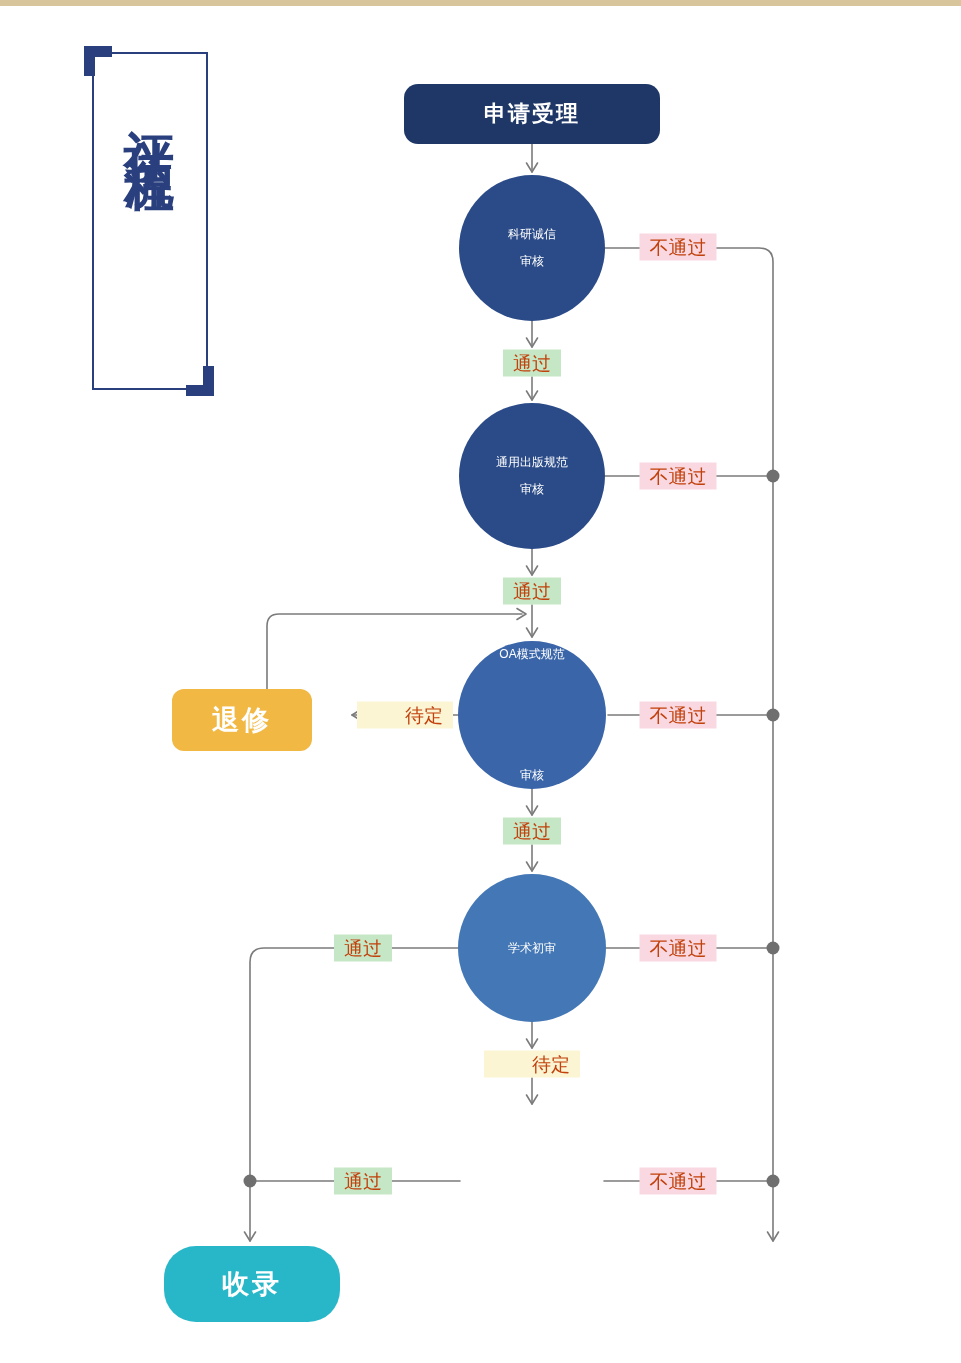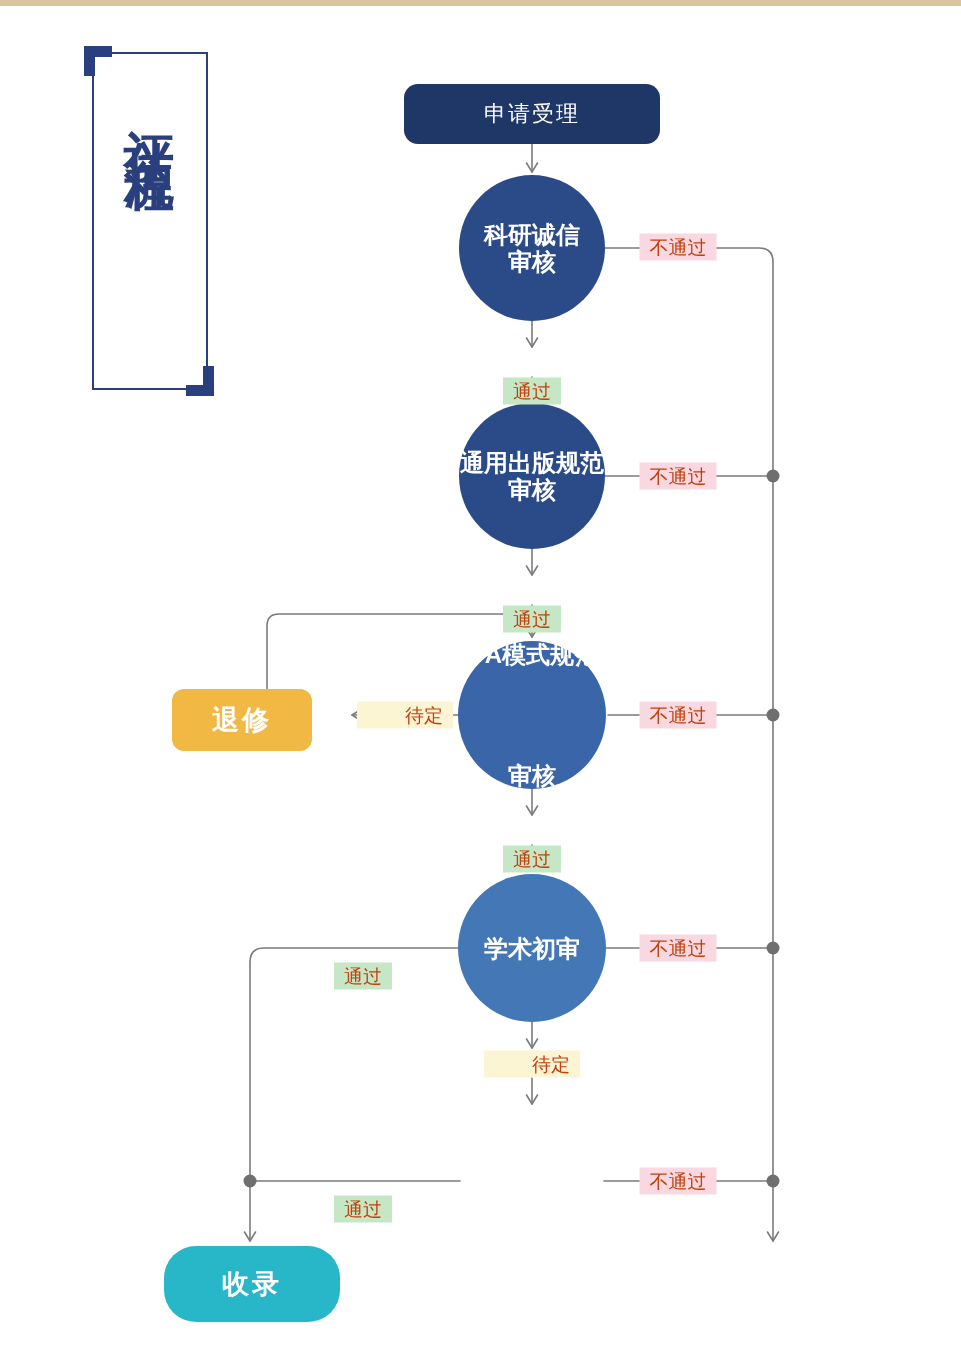--- a/index.html
+++ b/index.html
@@ -22,40 +22,40 @@
 
   
   svg.connectors { position:absolute; left:0; top:0; }
   svg.connectors path, svg.connectors polyline { stroke:var(--connector,#7b7b7b); stroke-width:1.6; fill:none; stroke-linejoin:round; stroke-linecap:round; }
   svg.connectors circle { fill:#6f6f6f; stroke:none; }
 
   
   .node { position:absolute; display:flex; flex-direction:column; align-items:center; justify-content:center;
           color:#ffffff; text-align:center; }
   .start-node { left:404px; top:84px; width:256px; height:60px; border-radius:14px;
-                background:var(--start-box,#1e3767); font-size:22px; font-weight:normal; letter-spacing:2px; }
-  .circle { border-radius:50%; font-size:24px; font-weight:bold; line-height:27px; }
+                background:var(--start-box,#1e3767); font-size:22px; font-weight:bold; letter-spacing:2px; }
+  .circle { border-radius:50%; font-size:12px; font-weight:normal; line-height:27px; }
   .circle span:empty { display:none; }
   .c1 { left:459px; top:175px; width:146px; height:146px; background:var(--circle-step1,#2b4b88); }
   .c2 { left:459px; top:403px; width:146px; height:146px; background:var(--circle-step2,#2b4b88); }
   .c3 { left:458px; top:641px; width:148px; height:148px; background:var(--circle-step3,#3a65a9);justify-content:space-between; }
   .c4 { left:458px; top:874px; width:148px; height:148px; background:var(--circle-step4,#4377b5); }
   .c5 { left:460px; top:1108px; width:144px; height:144px; background:var(--circle-step5,#5f96d2); }
 
   .revise-node { left:172px; top:689px; width:140px; height:62px; border-radius:12px;
                  background:var(--revise-box,#f1b843); font-size:27px; font-weight:bold; letter-spacing:3px; }
   .accept-node { left:164px; top:1246px; width:176px; height:76px; border-radius:32px;
                  background:var(--accept-box,#28b7c9); font-size:27px; font-weight:bold; letter-spacing:3px; }
   .reject-node { left:686px; top:1246px; width:174px; height:64px; border-radius:32px;
                  background:var(--reject-box,#e8695f); font-size:27px; font-weight:bold; letter-spacing:2px; }
 
   
   .lbl { position:absolute; transform:translate(-50%,-50%); white-space:nowrap;
          font-size:19px; color:#c2410c; padding:2px 10px; line-height:23px; }
-  .lbl-pass    { background:var(--pass-label-bg,#c5e7c6);margin-top:28px; }
+  .lbl-pass    { background:var(--pass-label-bg,#c5e7c6); }
   .lbl-fail    { background:var(--fail-label-bg,#f9d8e1); }
   .lbl-pending { background:var(--pending-label-bg,#fcf5d4);padding-left:48px; }
   .lp1 { left:532px; top:363px; }  .lp2 { left:532px; top:591px; }  .lp3 { left:532px; top:831px; }
   .lp4 { left:363px; top:948px; }  .lp5 { left:363px; top:1181px; }
   .lf1 { left:678px; top:247px; }  .lf2 { left:678px; top:476px; }  .lf3 { left:678px; top:715px; }
   .lf4 { left:678px; top:948px; }  .lf5 { left:678px; top:1181px; }
   .ld1 { left:405px; top:715px; }  .ld2 { left:532px; top:1064px; }
 </style>
 </head>
 <body>

